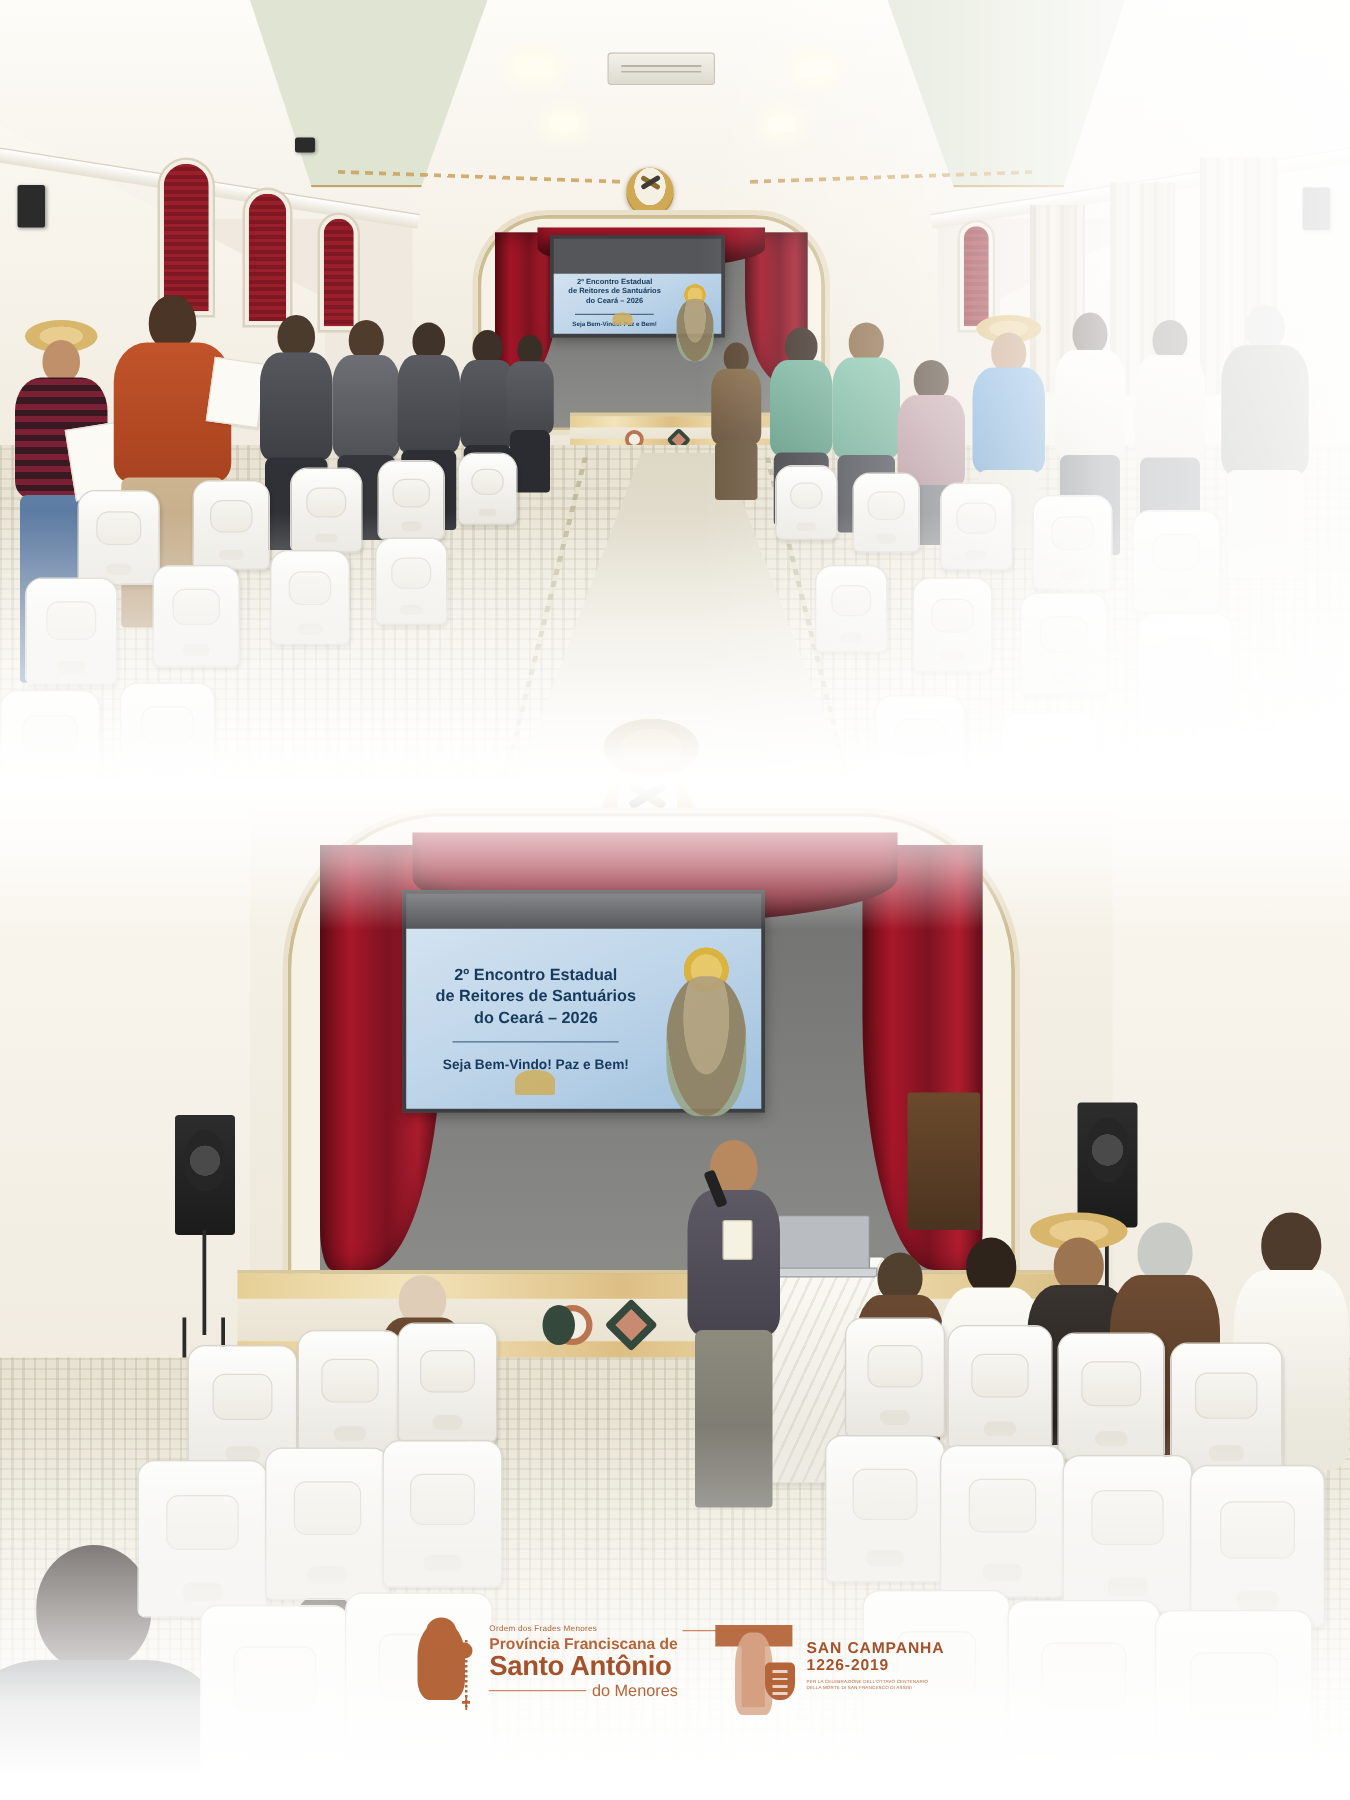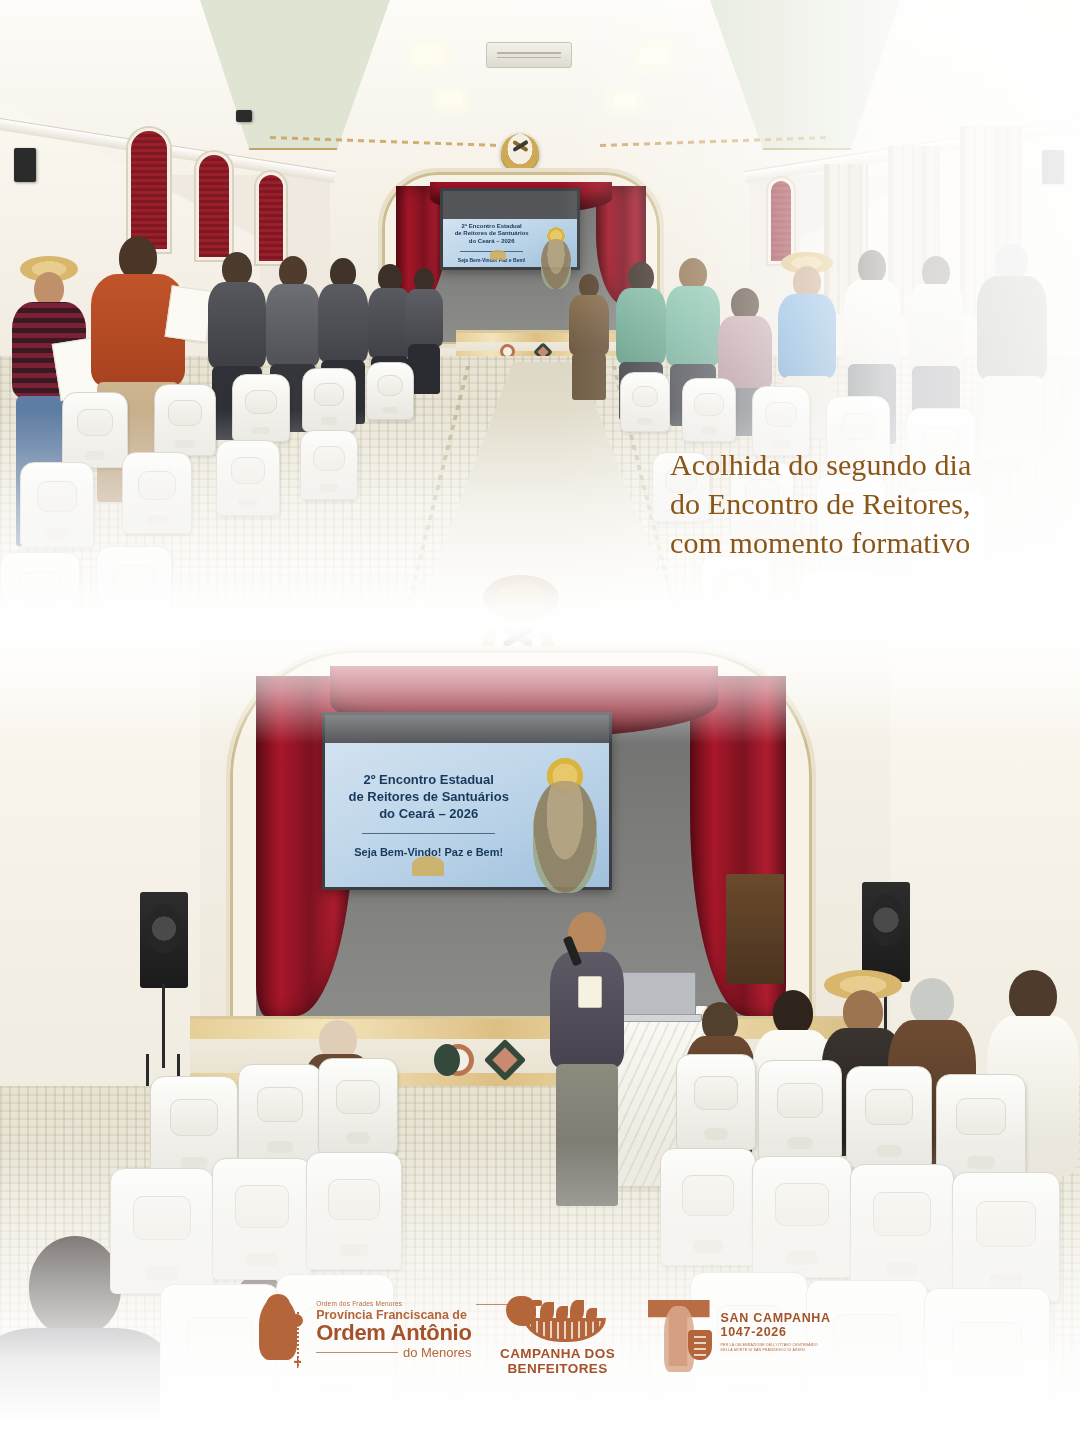--- a/index.html
+++ b/index.html
@@ -838,68 +838,51 @@
       <div class="chair" style="left:276px;top:650px;width:118px;height:146px;"></div>
       <div class="chair" style="left:690px;top:648px;width:118px;height:146px;"></div>
       <div class="chair" style="left:806px;top:656px;width:122px;height:150px;"></div>
       <div class="chair" style="left:924px;top:664px;width:126px;height:152px;"></div>
 
       <div class="fade-top-of-bottom"></div>
       <div class="fade-bottom-of-bottom"></div>
     </div>
   </div>
 
-  <div class="caption">
-    <div>Acolhida do segundo dia</div>
-    <div>do Encontro de Reitores,</div>
-    <div>com momento formativo</div>
-  </div>
 
   <div class="footer">
 
 
     <div class="logo logo-provincia">
       <div class="pv-mark">
         <div class="pv-habit"></div>
         <div class="pv-hood"></div>
         <div class="pv-arm"></div>
         <div class="pv-rosary"></div>
       </div>
       <div class="pv-text">
         <div class="pv-ofm">Ordem dos Frades Menores</div>
         <div class="pv-l1">Província Franciscana de</div>
-        <div class="pv-l2">Ordem Antônio</div>
+        <div class="pv-l2">Santo Antônio</div>
         <div class="pv-l3row">
           <span class="pv-l3line"></span>
           <span class="pv-l3">do Menores</span>
         </div>
       </div>
     </div>
 
-    <div class="logo logo-campanha">
-      <div class="cp-mark">
-        <div class="cp-basket"></div>
-        <div class="cp-bird"></div>
-        <div class="cp-leaf" style="left:36px;width:14px;height:20px;"></div>
-        <div class="cp-leaf" style="left:52px;width:12px;height:16px;"></div>
-        <div class="cp-leaf" style="left:66px;width:14px;height:22px;"></div>
-        <div class="cp-leaf" style="left:82px;width:11px;height:14px;"></div>
-      </div>
-      <div class="cp-l1">CAMPANHA DOS</div>
-      <div class="cp-l2">BENFEITORES</div>
-    </div>
 
     <div class="logo logo-sanfran">
       <div class="sf-mark">
         <div class="sf-tau"></div>
         <div class="sf-figure"></div>
         <div class="sf-shield"></div>
       </div>
       <div class="sf-text">
         <div class="sf-l1">SAN CAMPANHA</div>
-        <div class="sf-l2">1047-2026</div>
+        <div class="sf-l2">1226-2019</div>
         <div class="sf-small">PER LA CELEBRAZIONE DELL'OTTAVO CENTENARIO DELLA MORTE DI SAN FRANCESCO DI ASSISI</div>
       </div>
     </div>
 
   </div>
 
 </div>
 
 </body></html>

